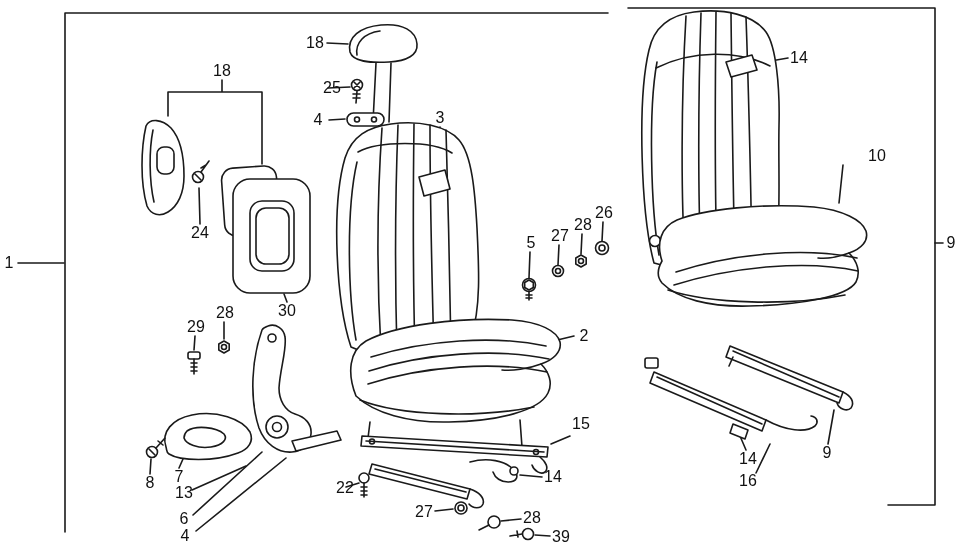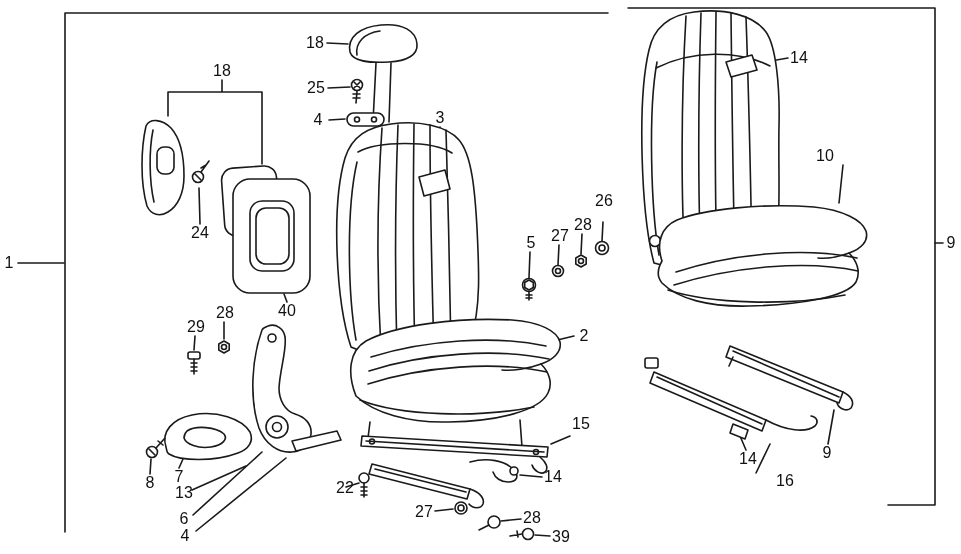--- a/index.html
+++ b/index.html
@@ -195,37 +195,37 @@
 
   <div class="lbl" style="left:9px;top:263px">1</div>
   <div class="lbl" style="left:584px;top:336px">2</div>
   <div class="lbl" style="left:440px;top:118px">3</div>
   <div class="lbl" style="left:318px;top:120px">4</div>
   <div class="lbl" style="left:531px;top:243px">5</div>
   <div class="lbl" style="left:184px;top:519px">6</div>
   <div class="lbl" style="left:179px;top:477px">7</div>
   <div class="lbl" style="left:150px;top:483px">8</div>
   <div class="lbl" style="left:951px;top:243px">9</div>
-  <div class="lbl" style="left:825px;top:156px">10</div>
+  <div class="lbl" style="left:877px;top:156px">10</div>
   <div class="lbl" style="left:799px;top:58px">14</div>
   <div class="lbl" style="left:185px;top:536px">4</div>
   <div class="lbl" style="left:184px;top:493px">13</div>
   <div class="lbl" style="left:553px;top:477px">14</div>
   <div class="lbl" style="left:748px;top:459px">14</div>
   <div class="lbl" style="left:581px;top:424px">15</div>
-  <div class="lbl" style="left:785px;top:481px">16</div>
+  <div class="lbl" style="left:748px;top:481px">16</div>
   <div class="lbl" style="left:827px;top:453px">9</div>
   <div class="lbl" style="left:315px;top:43px">18</div>
   <div class="lbl" style="left:222px;top:71px">18</div>
-  <div class="lbl" style="left:287px;top:311px">40</div>
+  <div class="lbl" style="left:287px;top:311px">30</div>
   <div class="lbl" style="left:196px;top:327px">29</div>
   <div class="lbl" style="left:345px;top:488px">22</div>
   <div class="lbl" style="left:561px;top:537px">39</div>
   <div class="lbl" style="left:200px;top:233px">24</div>
-  <div class="lbl" style="left:316px;top:88px">25</div>
-  <div class="lbl" style="left:604px;top:201px">26</div>
+  <div class="lbl" style="left:332px;top:88px">25</div>
+  <div class="lbl" style="left:604px;top:213px">26</div>
   <div class="lbl" style="left:560px;top:236px">27</div>
   <div class="lbl" style="left:424px;top:512px">27</div>
   <div class="lbl" style="left:225px;top:313px">28</div>
   <div class="lbl" style="left:583px;top:225px">28</div>
   <div class="lbl" style="left:532px;top:518px">28</div>
 
 </div>
 
 </body></html>

